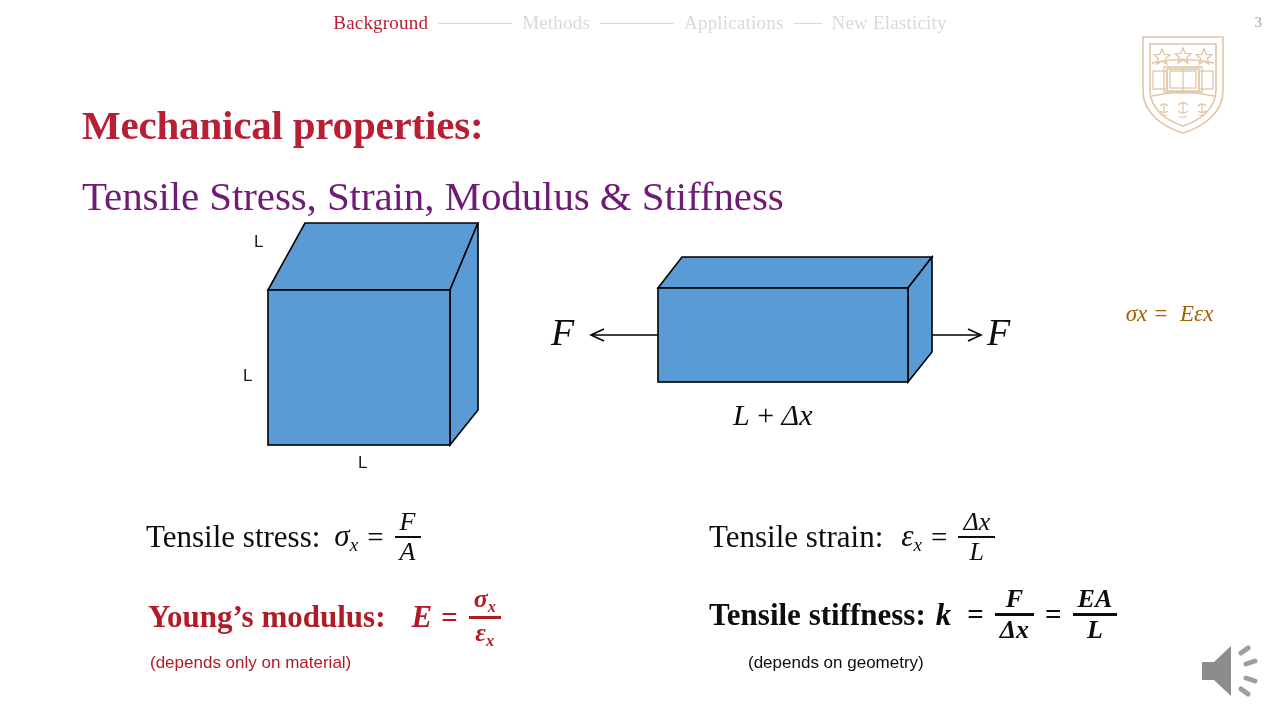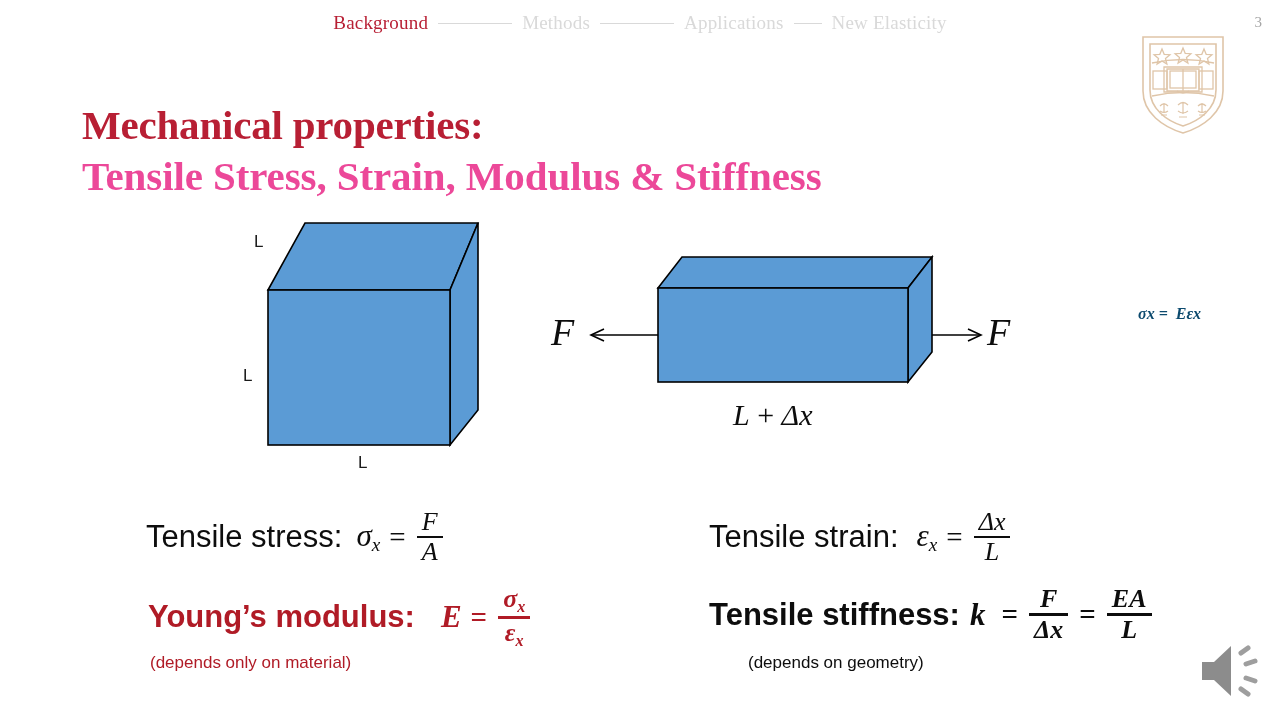--- a/index.html
+++ b/index.html
@@ -77,25 +77,26 @@
   .title-line1 {
     font-family: "Liberation Serif", serif;
     font-weight: bold;
     font-size: 41px;
     color: #B81F34;
     line-height: 50px;
     letter-spacing: -0.2px;
   }
   .title-line2 {
     font-family: "Liberation Serif", serif;
-    font-weight: bold;
+    font-weight: normal;
     font-size: 41px;
-    color: #ec4899;
+    color: #701a75;
     line-height: 52px;
     letter-spacing: -0.1px;
+    margin-top: 20px;
   }
 
   
   .cube-fig {
     position: absolute;
     left: 230px;
     top: 205px;
     width: 300px;
     height: 280px;
   }
@@ -147,33 +148,33 @@
     text-align: center;
   }
   .elasticity .head {
     font-family: "Liberation Serif", serif;
     font-size: 28px;
     color: #0d0d0d;
     line-height: 36px;
   }
   .elasticity .eq {
     font-family: "Liberation Serif", serif;
-    font-weight: bold;
-    font-style: italic;
-    font-size: 16px;
-    color: #0c4a6e;
+    font-weight: normal;
+    font-style: italic;
+    font-size: 23px;
+    color: #a16207;
     line-height: 38px;
     white-space: nowrap;
   }
 
   
   .eqrow { position: absolute; display: flex; align-items: center; white-space: nowrap; }
 
   .eq-text {
-    font-family: Liberation Sans, sans-serif;
+    font-family: Liberation Serif, serif;
     font-size: 31px;
     color: #0d0d0d;
   }
   .eq-text.bold { font-weight: bold; }
   .eq-text.red  { color: #B01B26; }
 
   .sym {
     font-family: "Liberation Serif", serif;
     font-style: italic;
     font-size: 31px;

